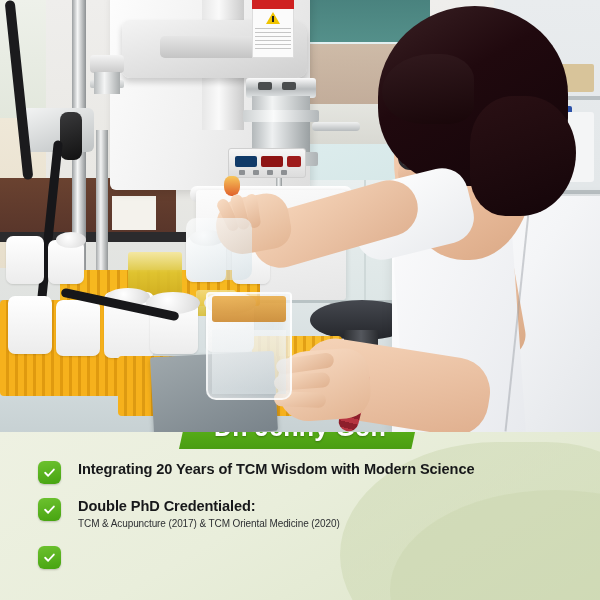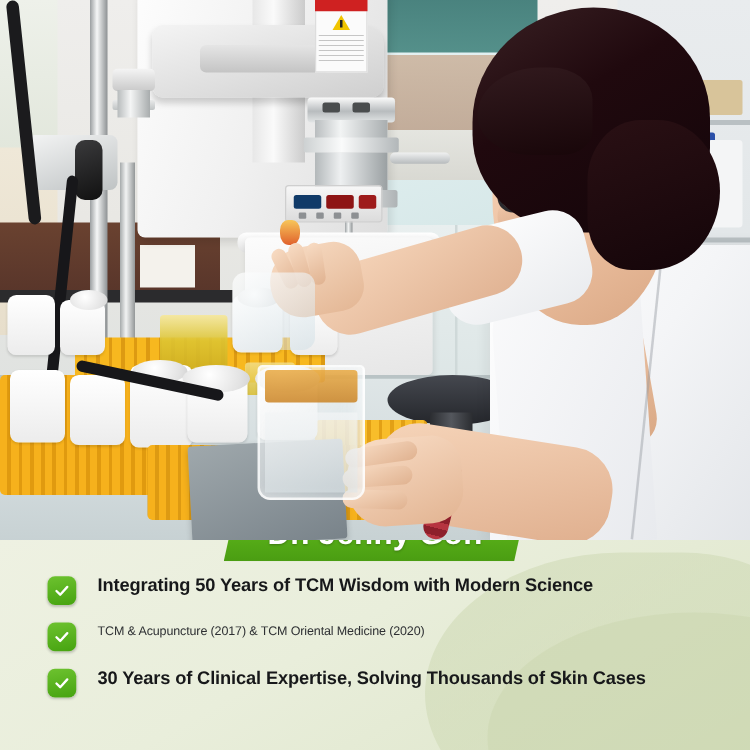--- a/index.html
+++ b/index.html
@@ -449,41 +449,39 @@
 
     <div class="list">
 
       <div class="row">
         <span class="chk">
           <svg width="13" height="13" viewBox="0 0 24 24" fill="none" stroke="#ffffff" stroke-width="3.4" stroke-linecap="round" stroke-linejoin="round">
             <polyline points="4,12.5 9.5,18 20,6.5"></polyline>
           </svg>
         </span>
         <span class="rtxt">
-          <span class="t-main" style="display: block;">Integrating 50 Years of TCM Wisdom with Modern Science</span>
+          <span class="t-main" style="display: block;">Integrating 20 Years of TCM Wisdom with Modern Science</span>
         </span>
       </div>
 
       <div class="row">
         <span class="chk">
           <svg width="13" height="13" viewBox="0 0 24 24" fill="none" stroke="#ffffff" stroke-width="3.4" stroke-linecap="round" stroke-linejoin="round">
             <polyline points="4,12.5 9.5,18 20,6.5"></polyline>
           </svg>
         </span>
         <span class="rtxt">
+          <span class="t-main" style="display: block;">Double PhD Credentialed:</span>
           <span class="t-sub" style="display: block;">TCM &amp; Acupuncture (2017) &amp; TCM Oriental Medicine (2020)</span>
         </span>
       </div>
 
       <div class="row">
         <span class="chk">
           <svg width="13" height="13" viewBox="0 0 24 24" fill="none" stroke="#ffffff" stroke-width="3.4" stroke-linecap="round" stroke-linejoin="round">
             <polyline points="4,12.5 9.5,18 20,6.5"></polyline>
           </svg>
         </span>
-        <span class="rtxt">
-          <span class="t-main" style="display: block;">30 Years of Clinical Expertise, Solving Thousands of Skin Cases</span>
-        </span>
       </div>
 
     </div>
   </div>
 </div>
 
 </body></html>

